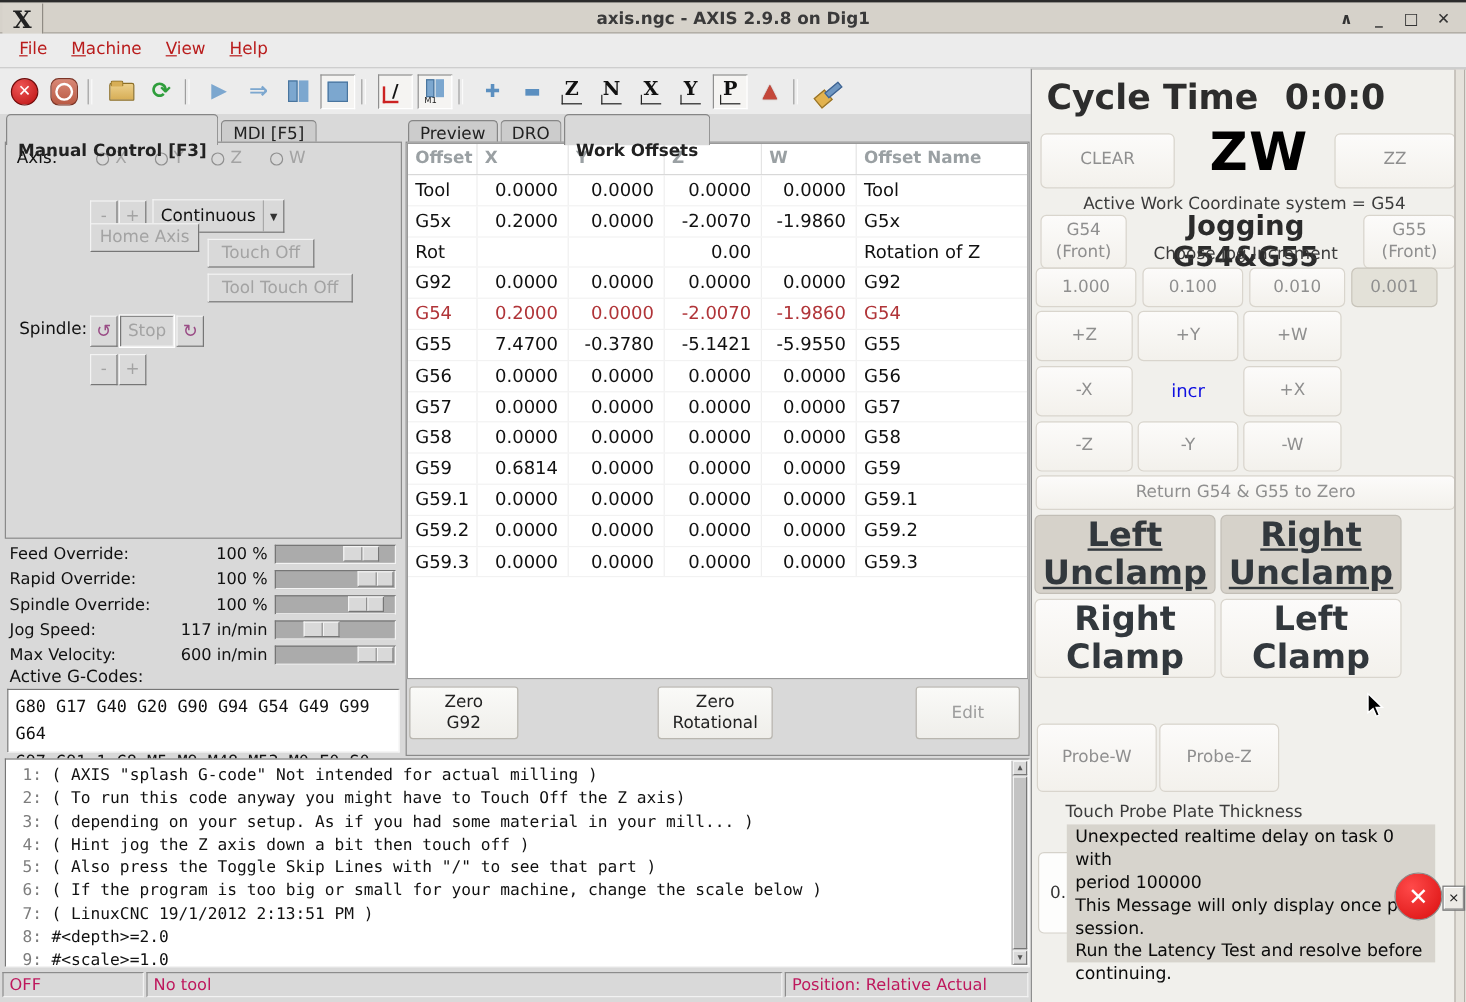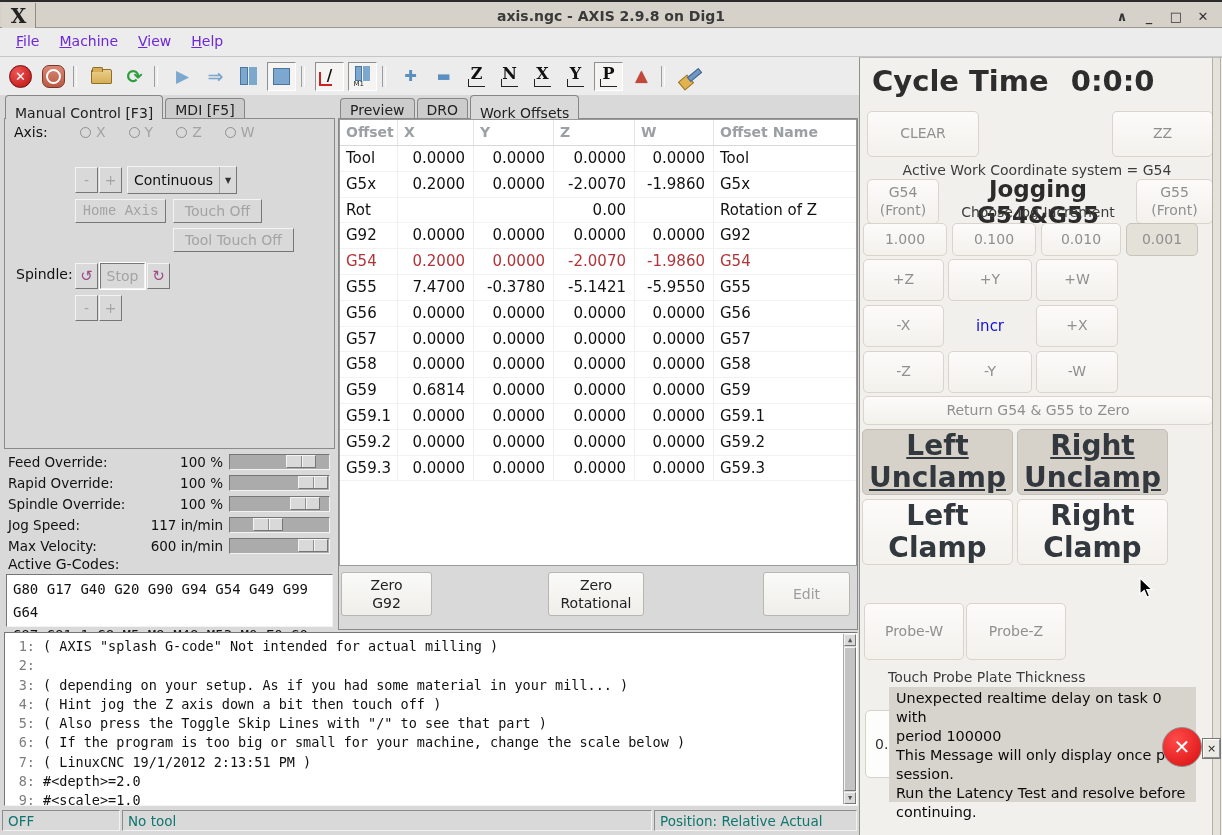--- a/index.html
+++ b/index.html
@@ -14,21 +14,21 @@
            display:flex; align-items:center; justify-content:center;
            font-family:"DejaVu Serif","Liberation Serif",serif; font-weight:bold; font-size:20px; color:#222; }
   #wintitle { left:0; top:0; width:1222px; height:28px; display:flex; align-items:center; justify-content:center;
               font-weight:bold; font-size:14px; color:#3a3a3a; }
   #winctrls { right:10px; top:0; height:28px; display:flex; align-items:center; gap:9px; }
   .wbtn { width:18px; height:18px; display:flex; align-items:center; justify-content:center;
           font-size:13px; font-weight:bold; color:#333; }
 
   
   #menubar { left:0; top:28px; width:1222px; height:29px; background:#ececec; border-bottom:1px solid #c6c6c6; padding-left:6px; }
-  .menu-item { display:inline-block; padding:5px 10px; font-size:14px; color:#6d28d9; }
+  .menu-item { display:inline-block; padding:5px 10px; font-size:14px; color:#b91c1c; }
   .menu-item::first-letter { text-decoration:underline; }
 
   
   #toolbar { left:0; top:57px; width:859px; height:38px; background:#ececec; display:flex; align-items:center; padding-left:6px; gap:4px; }
   .tbtn { width:29px; height:29px; display:flex; align-items:center; justify-content:center; position:relative; border:1px solid transparent; }
   .tbtn.pressed { background:#f5f4f2; border-color:#8f8f8f #ffffff #ffffff #8f8f8f; }
   .tbtn.sep_after { margin-right:15px; }
   .tbtn.sep_after::after { content:""; position:absolute; right:-10px; top:3px; bottom:3px; width:2px;
                            border-left:1px solid #9e9e9e; border-right:1px solid #fafafa; }
   .tico { position:relative; display:flex; align-items:center; justify-content:center; width:24px; height:24px; font-size:16px; line-height:1; }
@@ -50,21 +50,21 @@
   .t-letter .tico { font-family:"DejaVu Serif","Liberation Serif",serif; font-weight:bold; font-size:16px; color:#111; padding-bottom:4px; }
   .t-letter .tico::after { content:""; position:absolute; left:3px; bottom:1px; width:16px; height:7px; border-left:1px solid #222; border-bottom:1px solid #222; }
   .t-rotate .tico { color:#c4473a; font-size:16px; text-shadow:0 0 1px #7c1f15; }
   .t-brush .tico::before { content:""; position:absolute; left:2px; top:13px; width:10px; height:9px; background:#e2b24e; border:1px solid #96732a; transform:rotate(-40deg); }
   .t-brush .tico::after { content:""; position:absolute; left:9px; top:8px; width:13px; height:4px; background:#6f97c2; border:1px solid #3f6390; transform:rotate(-40deg); }
 
   
   .tabrow { display:flex; align-items:flex-end; gap:2px; }
   .tab { background:#cccccc; border:1px solid #868686; border-bottom:none; border-radius:4px 4px 0 0;
          padding:3px 9px 3px 9px; font-size:14px; color:#222; height:21px; }
-  .tab.selected { background:#d9d9d9; height:24px; padding-top:9px; position:relative; z-index:3; }
+  .tab.selected { background:#d9d9d9; height:24px; padding-top:22px; position:relative; z-index:3;font-weight:bold; }
   .frame { background:#d9d9d9; border:1px solid #8a8a8a; }
 
   
   .lbl13 { font-size:14px; color:#111; }
   .radio { width:11px; height:11px; border-radius:50%; background:#d9d9d9; border:1px solid #8f8f8f; display:inline-block; position:relative; }
   .raxis { display:flex; align-items:center; gap:5px; font-size:14px; color:#a3a3a3; }
   .btn3d { background:#d9d9d9; border:1px solid; border-color:#f3f3f3 #767676 #767676 #f3f3f3;
            display:flex; align-items:center; justify-content:center; font-size:14px; color:#a3a3a3; }
   .btn3d.sunk { border-color:#767676 #f3f3f3 #f3f3f3 #767676; outline:1px solid #fff; }
   .combo { background:#d9d9d9; border:1px solid; border-color:#f3f3f3 #767676 #767676 #f3f3f3;
@@ -102,21 +102,21 @@
            font-family:"DejaVu Sans Mono","Liberation Mono",monospace; font-size:13.5px; }
   .gline { display:flex; line-height:19.3px; }
   .gnum { width:30px; text-align:right; color:#7d7d7d; margin-right:8px; flex:none; }
   .gtext { color:#111; white-space:pre; }
   #gscroll { position:absolute; right:1px; top:1px; bottom:1px; width:13px; background:#d9d9d9; border-left:1px solid #aaa; }
   #gscroll .sarrow { height:12px; display:flex; align-items:center; justify-content:center; font-size:7px; color:#555; background:#d9d9d9; border:1px solid; border-color:#f3f3f3 #767676 #767676 #f3f3f3; }
   #gscroll .sthumb { position:absolute; top:13px; bottom:13px; left:0; right:0; background:#c3c3c3; border:1px solid; border-color:#f3f3f3 #767676 #767676 #f3f3f3; }
 
   
   .scell { position:absolute; top:810px; height:21px; background:#d9d9d9; border:1px solid; border-color:#8c8c8c #f2f2f2 #f2f2f2 #8c8c8c;
-           font-size:13.5px; color:#0f766e; padding:2px 5px; }
+           font-size:13.5px; color:#be185d; padding:2px 5px; }
 
   
   #rightpanel { left:859px; top:57px; width:363px; height:778px; background:#f1f0ec; border-left:1px solid #8f8f8f; border-top:1px solid #bdbdbd; }
   #rightpanel .rel { position:absolute; }
   .rbtn { background:linear-gradient(#fcfbfa,#f3f1ec); border:1px solid #d9d5cd; border-radius:5px;
           display:flex; align-items:center; justify-content:center; text-align:center;
           font-size:14px; color:#8f8f8f; white-space:pre-line; line-height:1.25; }
   .rbtn.selected { background:#e3e1d8; border-color:#c8c4ba; }
   .rbtn.pressed { background:#d6d2ca; border-color:#c2beb6;text-decoration:underline; }
   .rbtn.flat { background:transparent; border-color:transparent; color:#0f0fe0; font-size:15px; }
@@ -250,21 +250,21 @@
     </span>
   </div>
 
 <div class="abs btn3d" style="left:75px; top:167px; width:23px; height:26px;">-</div>
 <div class="abs btn3d" style="left:99px; top:167px; width:23px; height:26px;">+</div>
 <div class="abs combo" style="left:127px; top:166px; width:110px; height:28px;">
   <span>Continuous</span>
   <span class="arrowbox">▼</span>
 </div>
 
-<div class="abs btn3d" style="left:75px; top:199px; width:91px; height:24px;font-family:Liberation Mono, monospace;">Home Axis</div>
+<div class="abs btn3d" style="left:75px; top:186px; width:91px; height:24px;">Home Axis</div>
 <div class="abs btn3d" style="left:173px; top:199px; width:89px; height:24px;">Touch Off</div>
 <div class="abs btn3d" style="left:173px; top:228px; width:121px; height:24px;">Tool Touch Off</div>
 
 <span class="abs lbl13" style="left:16px; top:266px;">Spindle:</span>
 <div class="abs btn3d" style="left:75px; top:263px; width:23px; height:26px;">
     <span class="spicon">↺</span>
   </div>
 <div class="abs btn3d sunk" style="left:100px; top:263px; width:45px; height:26px;">Stop</div>
 <div class="abs btn3d" style="left:147px; top:263px; width:23px; height:26px;">
     <span class="spicon">↻</span>
@@ -468,20 +468,21 @@
 <div id="gcode" class="abs" style="left:4px; top:632px; width:854px; height:174px;">
   <div style="padding-top:4px;">
 
       <div class="gline i0">
         <span class="gnum">1:</span>
         <span class="gtext">( AXIS "splash G-code" Not intended for actual milling )</span>
       </div>
 
       <div class="gline i1">
         <span class="gnum">2:</span>
+        <span class="gtext">( To run this code anyway you might have to Touch Off the Z axis)</span>
       </div>
 
       <div class="gline i2">
         <span class="gnum">3:</span>
         <span class="gtext">( depending on your setup. As if you had some material in your mill... )</span>
       </div>
 
       <div class="gline i3">
         <span class="gnum">4:</span>
         <span class="gtext">( Hint jog the Z axis down a bit then touch off )</span>
@@ -522,20 +523,21 @@
 <div class="scell" style="left:2px; width:118px;">OFF</div>
 <div class="scell" style="left:122px; width:530px;">No tool</div>
 <div class="scell" style="left:654px; width:203px;">Position: Relative Actual</div>
 
 <div id="rightpanel" class="abs">
   <div id="cycletitle" class="rel" style="left:12px; top:6px;">
     <span>Cycle Time</span>
     <span>0:0:0</span>
   </div>
   <div class="rbtn rel" style="left:7px; top:53px; width:112px; height:46px;">CLEAR</div>
+  <div id="zwlabel" class="rel" style="left:148px; top:44px;">ZW</div>
   <div class="rbtn rel" style="left:252px; top:53px; width:101px; height:46px;">ZZ</div>
   <div class="ctrtext rel" style="left:0; top:104px; width:354px;">Active  Work Coordinate system  =  G54</div>
 
   <div class="rbtn rel" style="left:7px; top:121px; width:72px; height:45px;">G54
 (Front)</div>
   <div id="jogtitle" class="rel" style="left:78px; top:118px; width:200px;">Jogging G54&amp;G55</div>
   <div class="ctrtext rel" style="left:78px; top:146px; width:200px;">Choose Jog Increment</div>
   <div class="rbtn rel" style="left:276px; top:121px; width:77px; height:45px;">G55
 (Front)</div>
 
@@ -559,22 +561,22 @@
       <span class="rbtn i7">-Y</span>
       <span class="rbtn i8">-W</span>
     </div>
 
   <div class="rbtn rel" style="left:3px; top:338px; width:350px; height:29px;">Return G54 &amp; G55 to Zero</div>
 
   <div id="clampgrid" class="rel" style="left:2px; top:371px;">
 
   <span class="rbtn bigclamp i0 pressed">Left Unclamp</span>
       <span class="rbtn bigclamp i1 pressed">Right Unclamp</span>
+      <span class="rbtn bigclamp i3">Right Clamp</span>
       <span class="rbtn bigclamp i2">Left Clamp</span>
-      <span class="rbtn bigclamp i3">Right Clamp</span>
     </div>
 
   <div id="proberow" class="rel" style="left:4px; top:545px;">
 
   <span class="rbtn i1">Probe-W</span>
       <span class="rbtn i0">Probe-Z</span>
     </div>
 
   <div class="ctrtext rel" style="left:28px; top:611px; width:210px; text-align:left;">Touch Probe Plate Thickness</div>
   <div id="entry0" class="rel" style="left:5px; top:652px; width:92px; height:68px;">0.</div>

